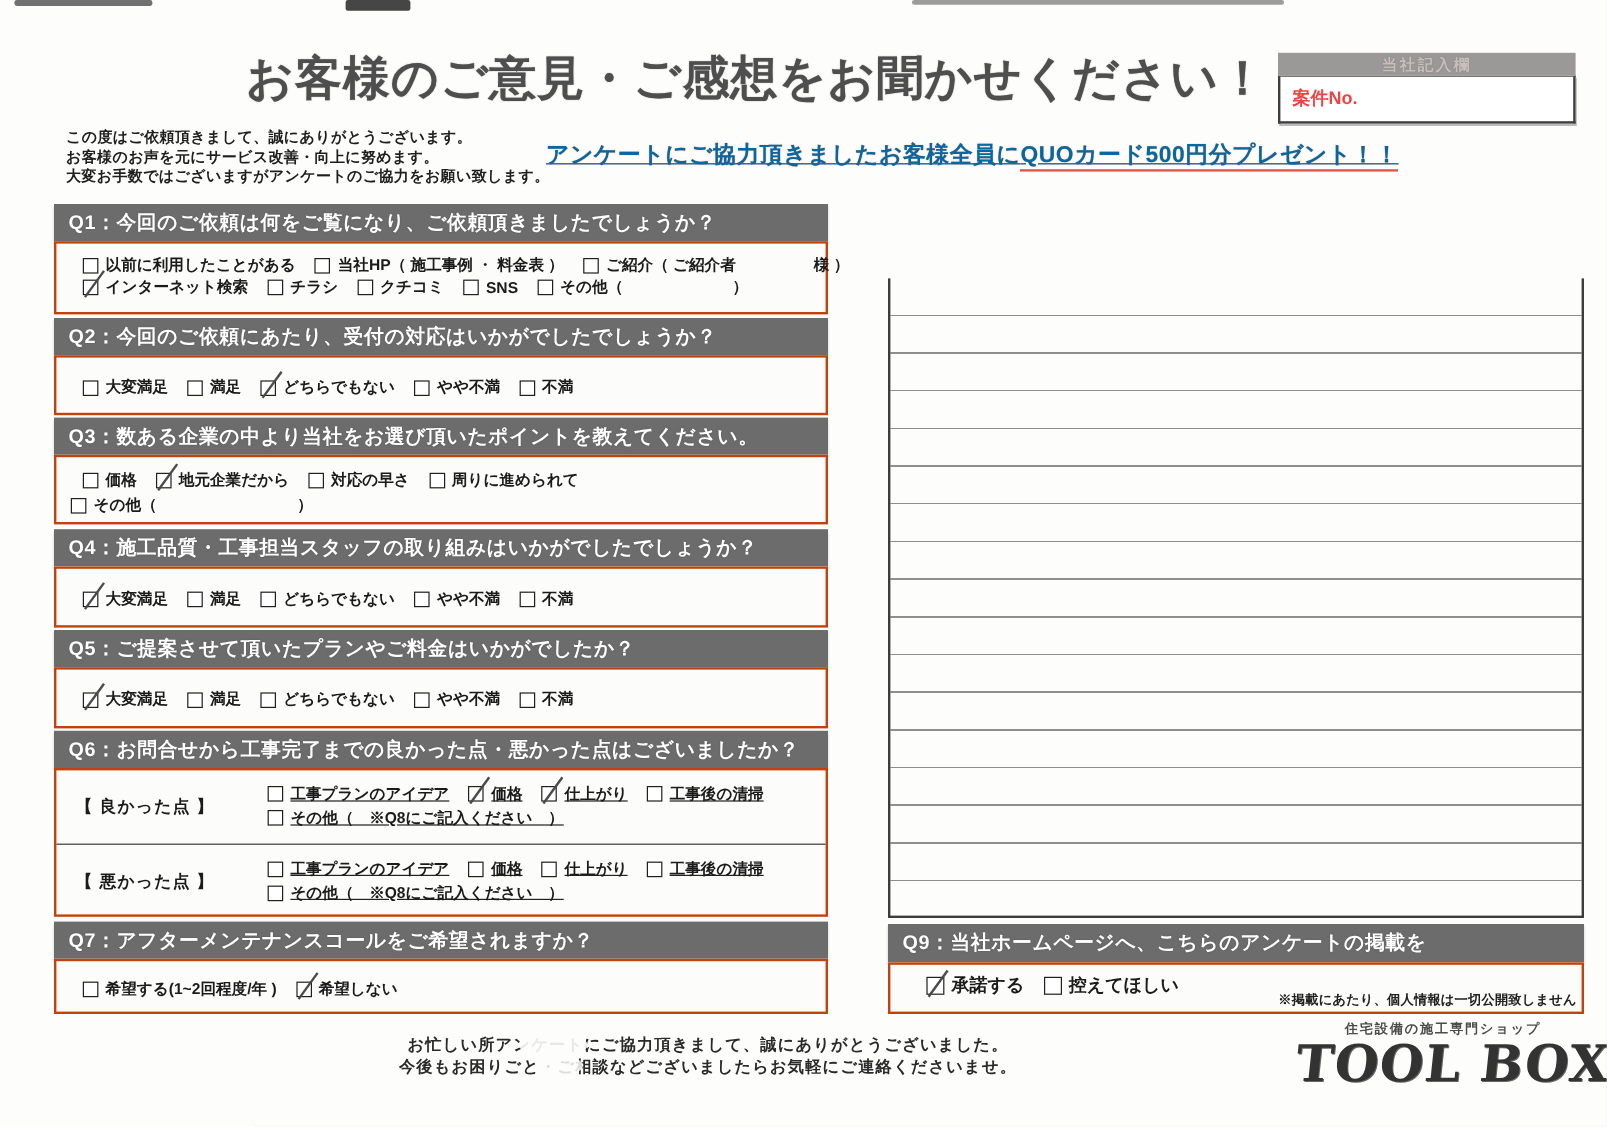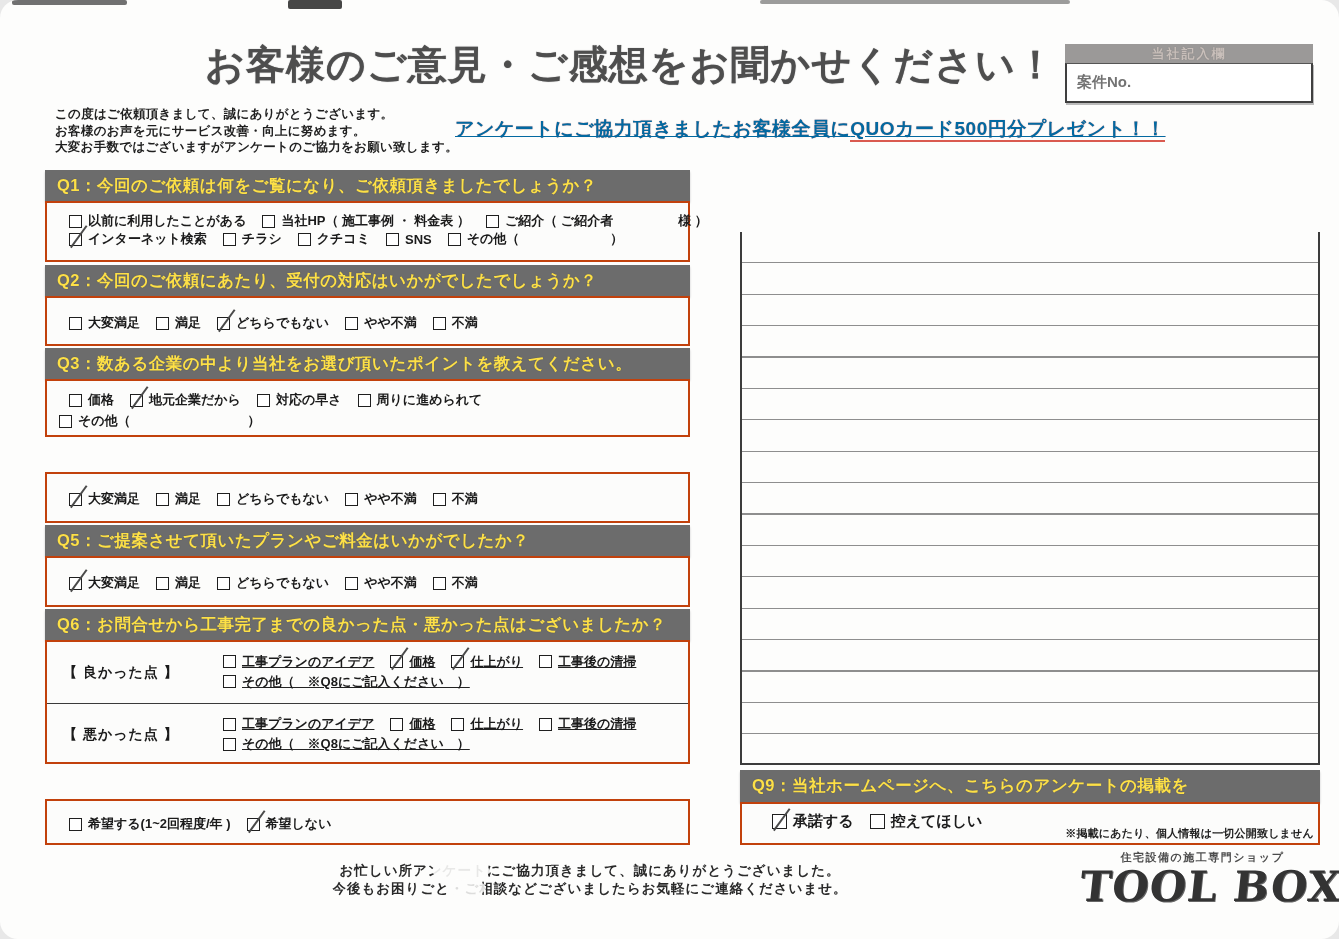--- a/index.html
+++ b/index.html
@@ -6,21 +6,20 @@
   body{
     font-family:"Liberation Sans", sans-serif;
     background:#e8e8e8;
   }
   #page{
     position:relative;
     width:1339px;height:939px;
     background:#fdfdfc;
     overflow:hidden;
     color:#222;
-    border-radius:18px;
   }
   
   .smudge{position:absolute;background:#262626;border-radius:2px;}
   .whiteout{position:absolute;background:#fdfdfc;border-radius:50%;}
 
   
   #main-title{
     position:absolute;left:205px;top:38px;width:790px;
     text-align:center;
     font-size:39px;font-weight:900;color:#4e4e4e;
@@ -37,21 +36,21 @@
     letter-spacing:2px;line-height:19px;
     text-shadow:0 0 1px #7e7a78;
   }
   #office-box .ob-body{
     height:37px;background:#fff;
     border:2px solid #3f3f3f;border-top:1px solid #555;
     box-shadow:1px 2px 0 #bbb;
   }
   #office-box .ob-body .case-label{
     display:inline-block;padding:9px 0 0 10px;
-    font-size:15px;font-weight:bold;color:#737373;
+    font-size:15px;font-weight:bold;color:#ef4444;
   }
 
   
   #intro{
     position:absolute;left:55px;top:106px;
     font-size:12.5px;font-weight:600;color:#1f1f1f;
     line-height:16.5px;letter-spacing:.3px;
   }
   #promo{
     position:absolute;left:455px;top:116px;
@@ -59,21 +58,21 @@
     letter-spacing:.5px;white-space:nowrap;
     text-shadow:0 0 1px #e8928a;
     text-decoration:underline;
   }
   #promo .u{border-bottom:2px solid #da5a50;padding-bottom:1px;}
 
   
   .qheader{
     position:absolute;
     background:#6c6c6c;
-    color:#fde047;font-weight:bold;font-size:16.5px;
+    color:#ffffff;font-weight:bold;font-size:16.5px;
     letter-spacing:.5px;
     padding:5px 0 0 12px;
     box-sizing:border-box;
     text-shadow:0 0 1px #4a4a4a;
     box-shadow:0 2px 2px #c9c9c9;
   }
   .qbody{
     position:absolute;
     background:#fcfcfb;
     border:2px solid #c2410c;
@@ -257,20 +256,21 @@
         </span>
       </div>
     <div class="checklist" style="margin-top:3px;margin-left:-10px;">
         <span class="opt">
           <span class="cb"></span>
           <span class="opt-label">その他（　　　　　　　　　）</span>
         </span>
       </div>
   </div>
 
+  <div class="qheader" style="left:45px;top:441px;width:645px;height:31px;">Q4：施工品質・工事担当スタッフの取り組みはいかがでしたでしょうか？</div>
   <div class="qbody" style="left:45px;top:472px;width:645px;height:51px;padding:16px 0 0 22px;">
     <div class="checklist">
         <span class="opt">
           <span class="cb checked"></span>
           <span class="opt-label">大変満足</span>
         </span>
         <span class="opt">
           <span class="cb"></span>
           <span class="opt-label">満足</span>
         </span>
@@ -370,20 +370,21 @@
         <div class="checklist">
             <span class="opt">
               <span class="cb"></span>
               <span class="opt-label">その他（　※Q8にご記入ください　）</span>
             </span>
           </div>
       </div>
     </div>
   </div>
 
+  <div class="qheader" style="left:45px;top:768px;width:645px;height:31px;">Q7：アフターメンテナンスコールをご希望されますか？</div>
   <div class="qbody" style="left:45px;top:799px;width:645px;height:46px;padding:14px 0 0 22px;">
     <div class="checklist">
         <span class="opt">
           <span class="cb"></span>
           <span class="opt-label">希望する(1~2回程度/年 )</span>
         </span>
         <span class="opt">
           <span class="cb checked"></span>
           <span class="opt-label">希望しない</span>
         </span>

